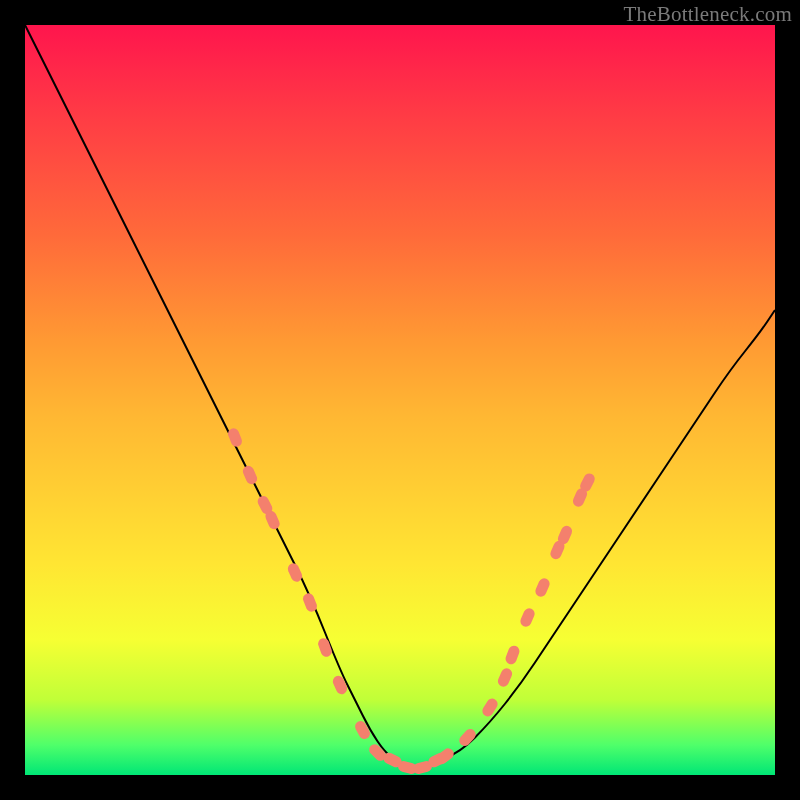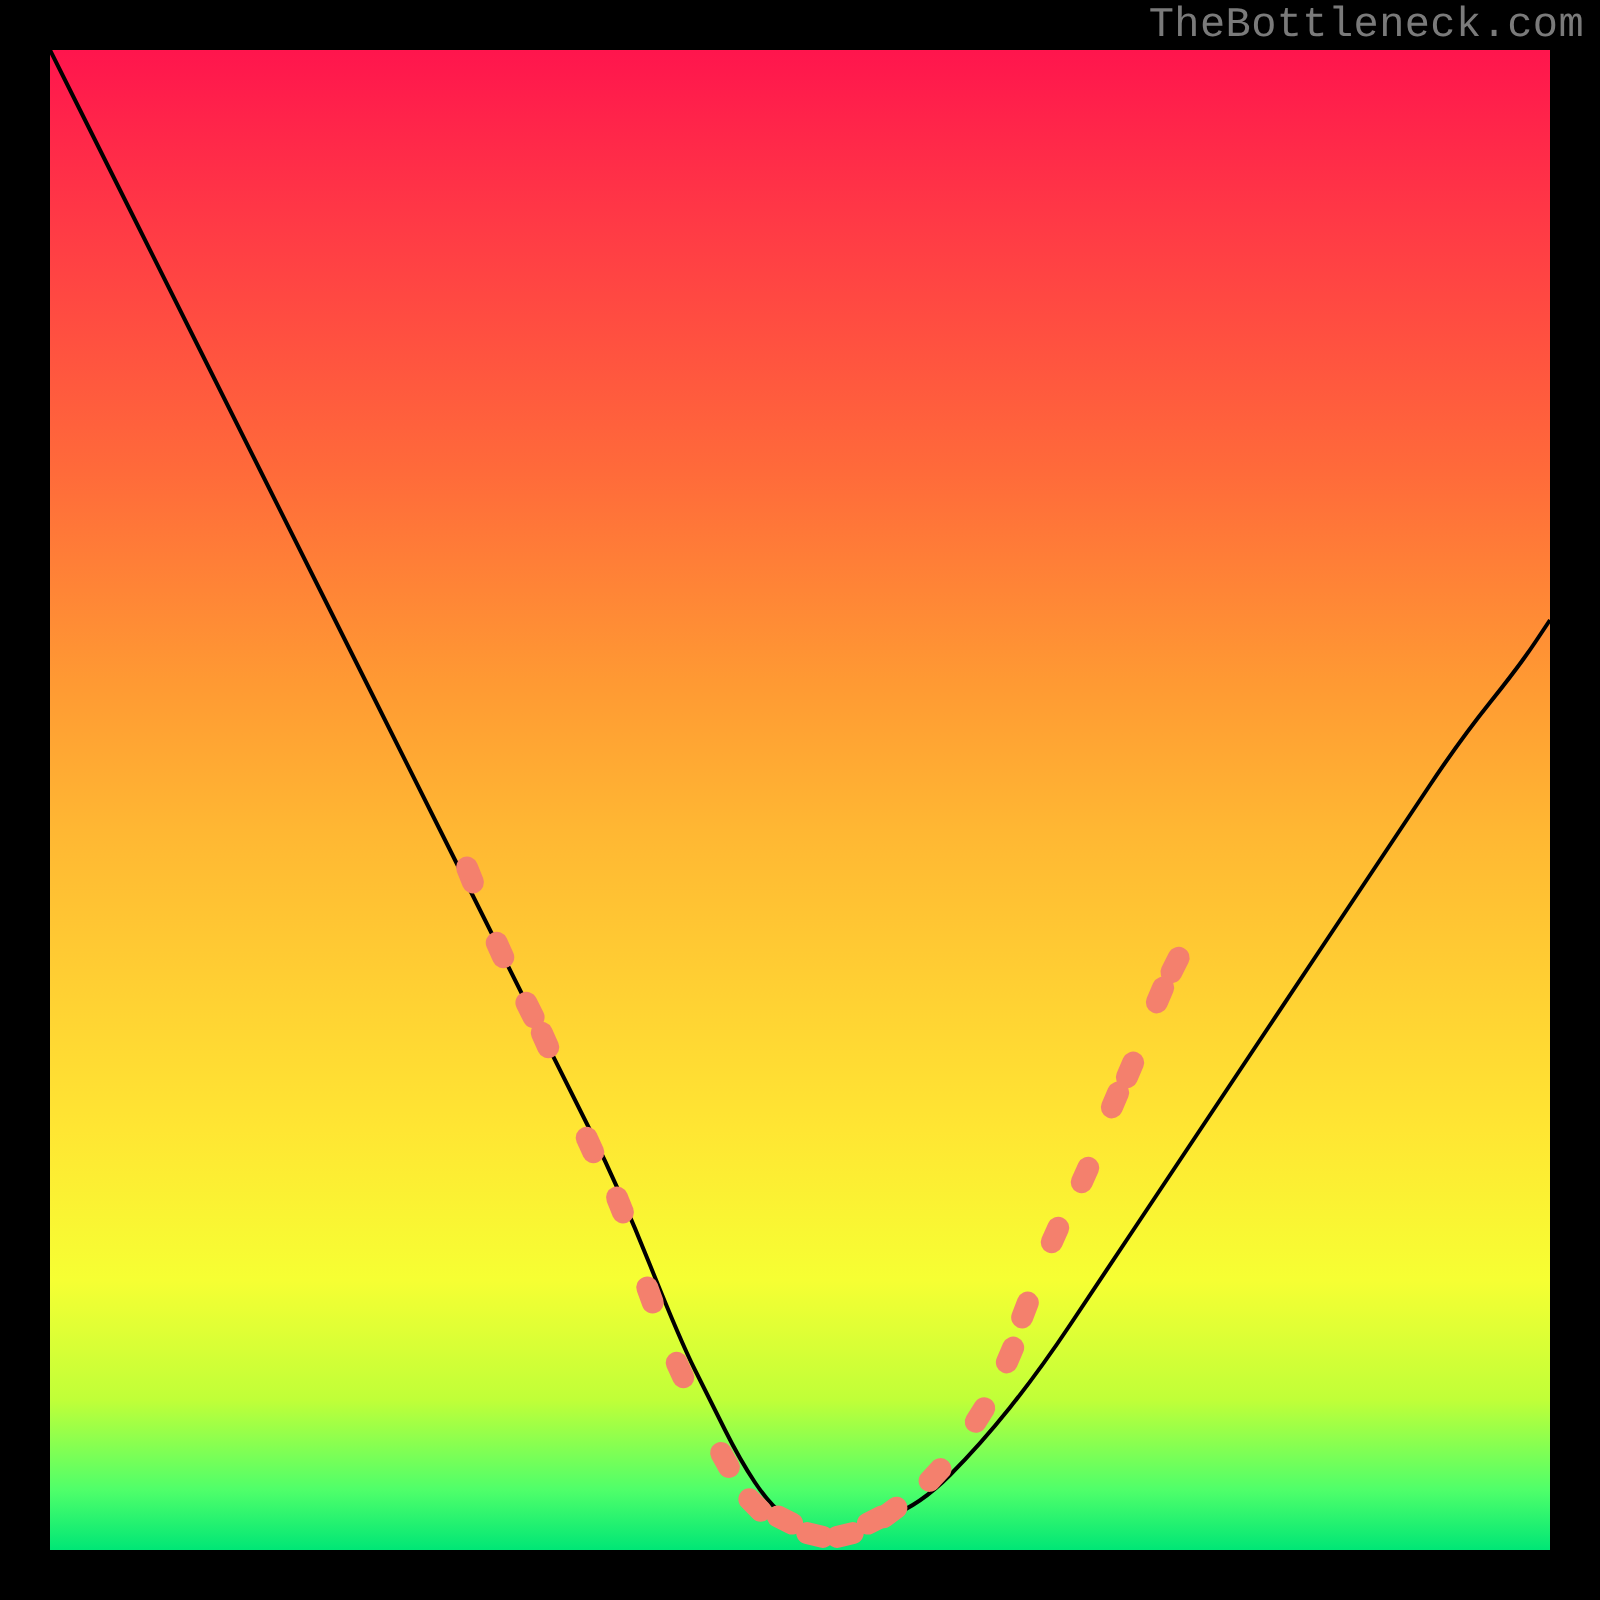--- a/index.html
+++ b/index.html
@@ -44,21 +44,21 @@
     top: 0;
     width: 750px;
     height: 750px;
     pointer-events: none;
   }
   .watermark {
     position: absolute;
     top: 2px;
     right: 8px;
     color: #7a7a7a;
-    font-family: Liberation Mono, monospace;
+    font-family: Liberation Serif, serif;
     font-size: 21px;
     letter-spacing: 0.2px;
     user-select: none;
   }
 </style>
 </head>
 <body>
 
 <div class="frame">
   <div class="watermark">TheBottleneck.com</div>

